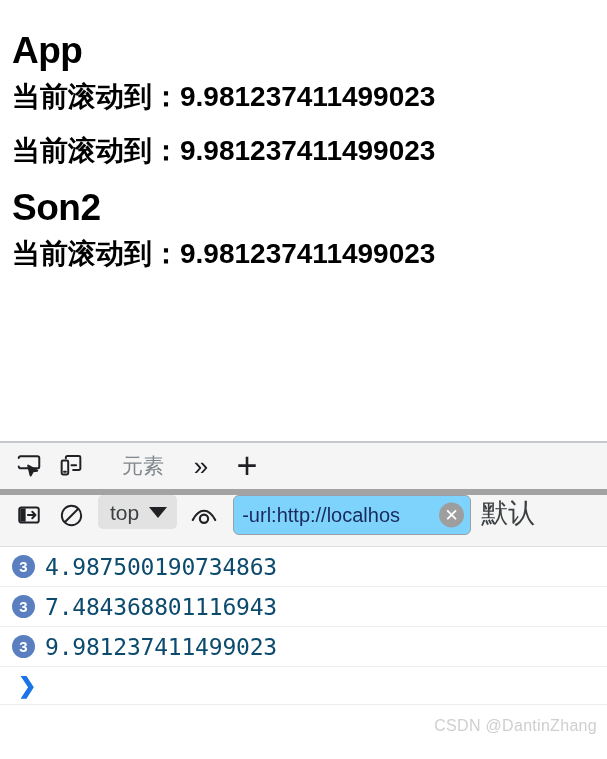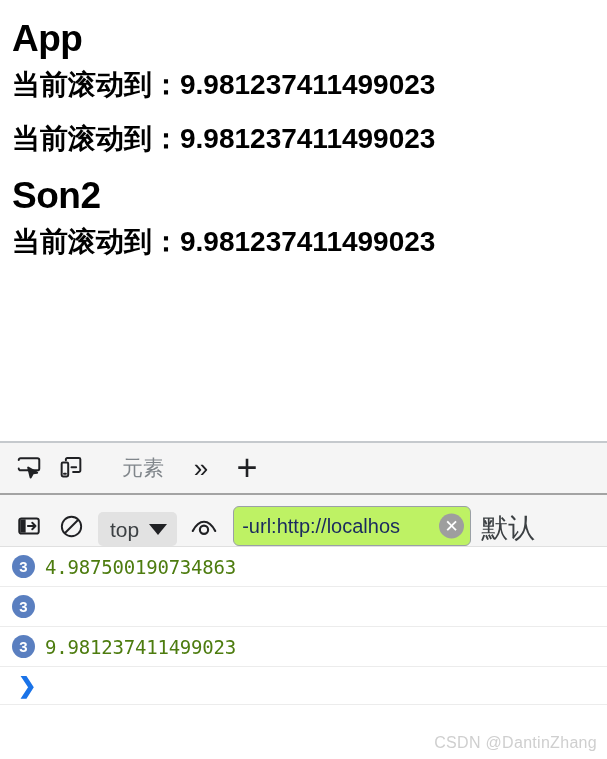--- a/index.html
+++ b/index.html
@@ -10,21 +10,21 @@
   body {
     width: 607px;
     height: 759px;
     overflow: hidden;
     font-family: "Liberation Sans", sans-serif;
     -webkit-font-smoothing: antialiased;
   }
 
   
   #page {
-    padding: 0 8px;
+    padding: 12px 8px;
     height: 441px;
     box-sizing: border-box;
     overflow: hidden;
     background: #fff;
   }
   .section-title {
     font-size: 37px;
     font-weight: bold;
     color: #000;
     margin: 18px 0 6px 4px;
@@ -52,21 +52,21 @@
     flex-direction: column;
     position: relative;
   }
 
   
   .dt-tabbar {
     height: 52px;
     display: flex;
     align-items: center;
     background: #f5f5f5;
-    border-bottom: 2px solid #a3a3a3;
+    border-bottom: 6px solid #a3a3a3;
     padding-left: 8px;
     box-sizing: border-box;
   }
   .dt-iconbtn {
     width: 42px;
     height: 40px;
     display: flex;
     align-items: center;
     justify-content: center;
     cursor: pointer;
@@ -105,21 +105,21 @@
     cursor: pointer;
     color: #202124;
   }
   .dt-more { font-size: 26px; line-height: 1; }
   .dt-plus { font-size: 36px; line-height: 1; font-weight: 300; }
 
   
   .dt-console-toolbar {
     height: 52px;
     display: flex;
-    align-items: flex-end;
+    align-items: flex-start;
     gap: 0;
     background: #f5f5f5;
     border-bottom: 1px solid #e0e0e0;
     padding-left: 8px;
     box-sizing: border-box;
   }
   .ctx-select {
     display: flex;
     align-items: center;
     gap: 10px;
@@ -145,21 +145,21 @@
   .filter-box {
     position: relative;
     display: flex;
     align-items: center;
     height: 40px;
     flex: 0 0 auto;
     width: 238px;
     box-sizing: border-box;
     border: 1px solid #9aa0a6;
     border-radius: 6px;
-    background: #bef264;
+    background: #7dd3fc;
     margin-left: 8px;
     overflow: hidden;
   }
   .filter-box input {
     border: 0;
     outline: none;
     background: transparent;
     font-family: "Liberation Sans", sans-serif;
     font-size: 20px;
     color: #1a2a5e;
@@ -217,22 +217,22 @@
     font-size: 15px;
     font-weight: bold;
     display: flex;
     align-items: center;
     justify-content: center;
     box-sizing: border-box;
     flex: 0 0 auto;
   }
   .console-text {
     font-family: "DejaVu Sans Mono", monospace;
-    font-size: 19px;
-    color: #4d7c0f;
+    font-size: 23px;
+    color: #0c4a6e;
     white-space: nowrap;
     letter-spacing: -0.2px;
   }
   .prompt-row {
     display: flex;
     align-items: center;
     height: 38px;
     padding-left: 18px;
     box-sizing: border-box;
     border-bottom: 1px solid #ececec;
@@ -240,21 +240,21 @@
   }
   .prompt-caret {
     color: #1a73e8;
     font-size: 22px;
     font-weight: bold;
     line-height: 1;
   }
   .watermark {
     position: absolute;
     right: 10px;
-    bottom: 7px;
+    bottom: 24px;
     font-size: 16px;
     color: #cfcfcf;
     letter-spacing: 0.3px;
     user-select: none;
   }
 </style>
 </head>
 <body>
 
 <div id="page">
@@ -367,20 +367,21 @@
 
   <div class="dt-console-body">
 
     <div class="console-row">
       <span class="repeat-badge">3</span>
       <span class="console-text">4.987500190734863</span>
     </div>
 
     <div class="console-row">
       <span class="repeat-badge">3</span>
+      <span class="console-text">7.484368801116943</span>
     </div>
 
     <div class="console-row">
       <span class="repeat-badge">3</span>
       <span class="console-text">9.981237411499023</span>
     </div>
 
     <div class="prompt-row">
       <span class="prompt-caret">❯</span>
     </div>

